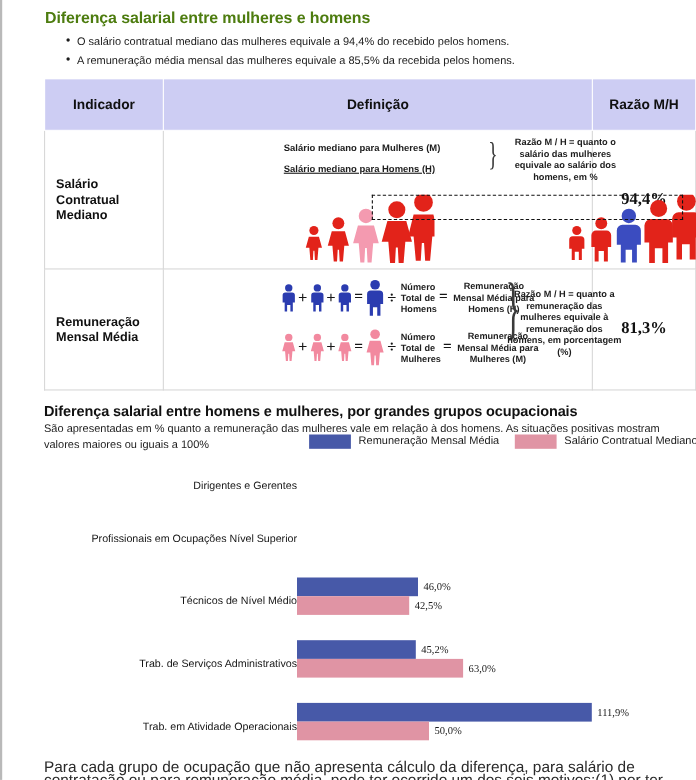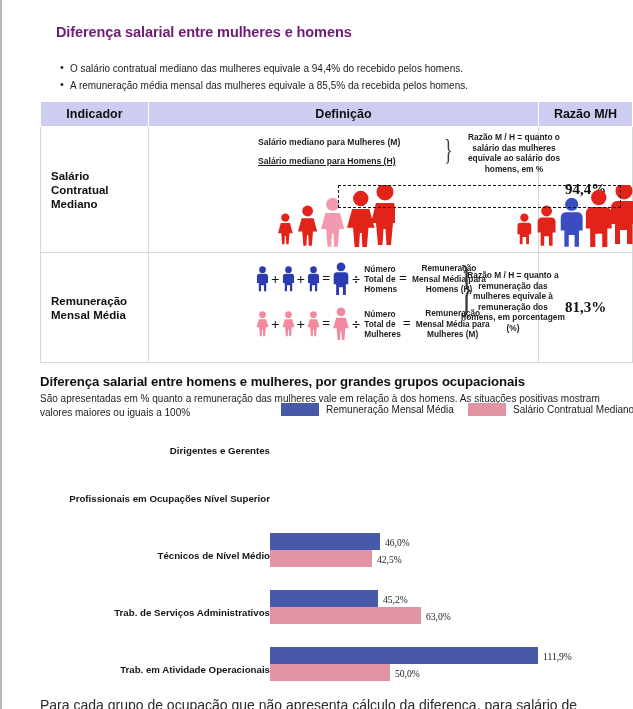--- a/index.html
+++ b/index.html
@@ -14,39 +14,39 @@
   .page{
     position:absolute;left:0;top:0;width:633px;height:709px;
     border-left:2px solid #b9b9b9;
     box-sizing:border-box;
     background:#fff;
   }
   .wrap{position:absolute;left:38px;top:0;width:592px;}
 
   
   h1.sec-title{
-    font-size:14.5px;font-weight:bold;margin:16px;padding:8px 0 4px 0;
-    letter-spacing:-0.1px;color:#701a75;
+    font-size:14.5px;font-weight:bold;margin:1px;padding:8px 0 4px 0;
+    letter-spacing:-0.1px;color:#4d7c0f;
   }
   ul.bullets{margin:0;padding:0 0 0 20px;list-style:none;}
   ul.bullets li{
     font-size:10px;line-height:17px;position:relative;padding-left:10px;color:#1b1b1b;
   }
   ul.bullets li:before{
     content:"\2022";position:absolute;left:0;top:-1px;font-size:11px;
   }
 
   
   table.def{
     border-collapse:collapse;width:592px;margin-top:7px;table-layout:fixed;
   }
   table.def th{
     background:#cdcdf3;border:1px solid #ffffff;
     font-size:12.5px;font-weight:bold;color:#101010;
-    padding:5px 0;text-align:center;
+    padding:16px 0;text-align:center;
   }
   table.def td{
     border:1px solid #d8d8d8;vertical-align:middle;background:#fff;
   }
   .col-ind{width:108px;}
   .col-def{width:390px;}
   .col-raz{width:94px;}
   .ind-label{
     font-size:11.5px;font-weight:bold;line-height:14px;padding:0 0 0 9px;color:#101010;
   }
@@ -114,21 +114,21 @@
   .legend-item.li1{left:241px;}
   .legend-item.li2{left:428px;}
   .swatch{width:38px;height:13px;display:block;}
   .legend-lbl{font-size:10px;color:#1b1b1b;white-space:nowrap;}
 
   
   .chart{position:relative;width:592px;height:268px;margin-top:9px;}
   .grp{position:absolute;left:0;width:592px;height:44px;}
   .grp-name{
     position:absolute;right:362px;top:50%;transform:translateY(-50%);
-    font-size:9.7px;font-weight:bold;color:#161616;white-space:nowrap;text-align:right;
+    font-size:9.7px;font-weight:normal;color:#161616;white-space:nowrap;text-align:right;
   }
   .bars{position:absolute;left:230px;top:0;}
   .bar{height:17px;position:relative;}
   .bar .fill{height:17px;display:block;}
   .bar .val{
     position:absolute;top:50%;transform:translateY(-50%);
     font-size:9.6px;color:#1b1b1b;white-space:nowrap;margin-left:5px;
     font-family:"Liberation Serif", serif;
   }
 

